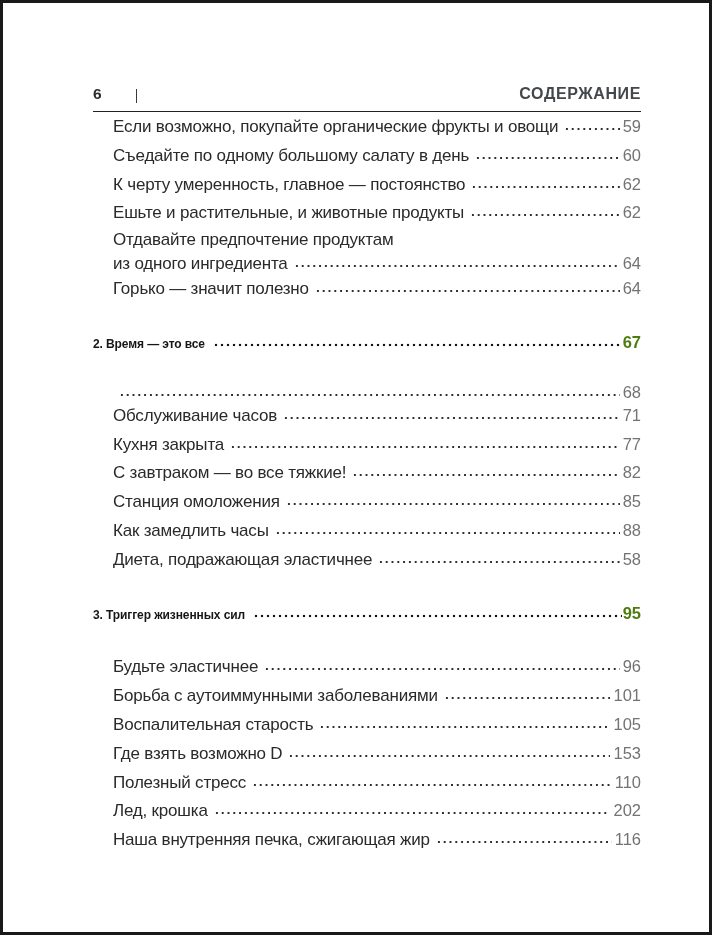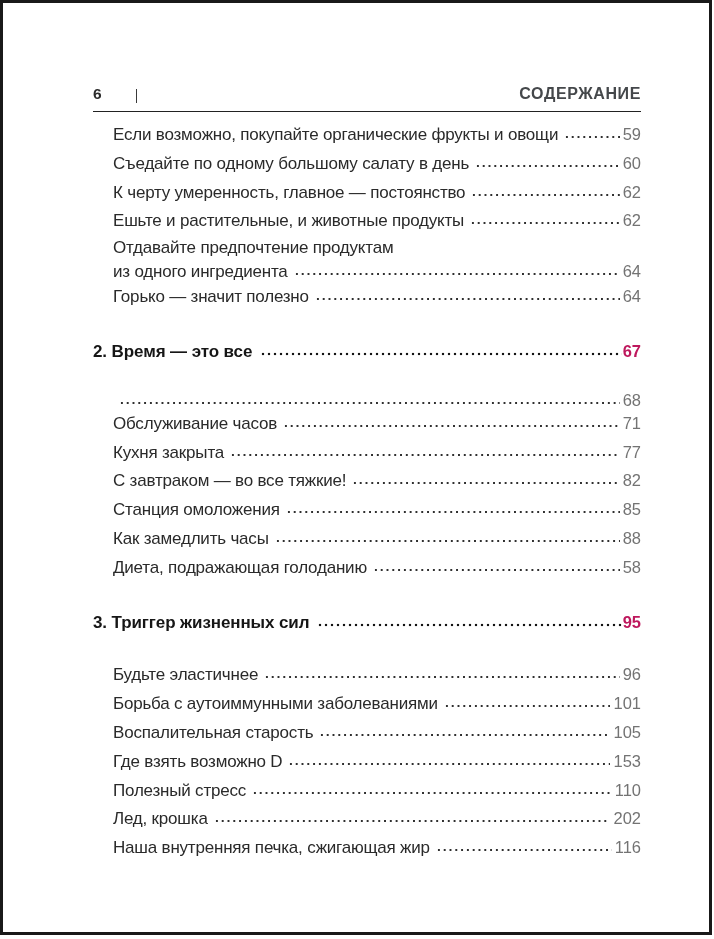--- a/index.html
+++ b/index.html
@@ -50,21 +50,21 @@
     margin-left: auto;
     font-size: 16px;
     letter-spacing: 0.6px;
     color: #45484b;
   }
   .rule {
     border: none;
     border-top: 1.6px solid #222222;
     margin: 8px 0 0 0;
   }
-  .toc { margin-top: 9px; }
+  .toc { margin-top: 1px; }
 
   .row {
     display: flex;
     align-items: baseline;
   }
   .t {
     font-size: 17px;
     line-height: 28.8px;
     letter-spacing: -0.2px;
     white-space: nowrap;
@@ -85,25 +85,25 @@
   }
   .entry { padding-left: 20px; }
   .wrap .t { line-height: 23.5px; }
 
   .chapter {
     margin-top: 26px;
     margin-bottom: 24px;
     font-weight: bold;
   }
   .chapter .t {
-    font-size: 17px;
+    font-size: 12px;
     letter-spacing: -0.1px;
     color: #161616;
   }
-  .chapter .pg { color: #be185d; }
+  .chapter .pg { color: #4d7c0f; }
   .chapter .leader {
     background-image: radial-gradient(circle, #141414 1.35px, transparent 1.6px);
     background-size: 6px 6px;
     margin-left: 8px;
     margin-right: 1px;
   }
 </style>
 </head>
 <body>
 
@@ -186,21 +186,21 @@
       <span class="t">Станция омоложения</span>
       <span class="leader"></span>
       <span class="pg">85</span>
     </div>
     <div class="row entry">
       <span class="t">Как замедлить часы</span>
       <span class="leader"></span>
       <span class="pg">88</span>
     </div>
     <div class="row entry">
-      <span class="t">Диета, подражающая голоданию</span>
+      <span class="t">Диета, подражающая эластичнее</span>
       <span class="leader"></span>
       <span class="pg">58</span>
     </div>
 
     <div class="row chapter">
       <span class="t">3. Триггер жизненных сил</span>
       <span class="leader"></span>
       <span class="pg">95</span>
     </div>
 

